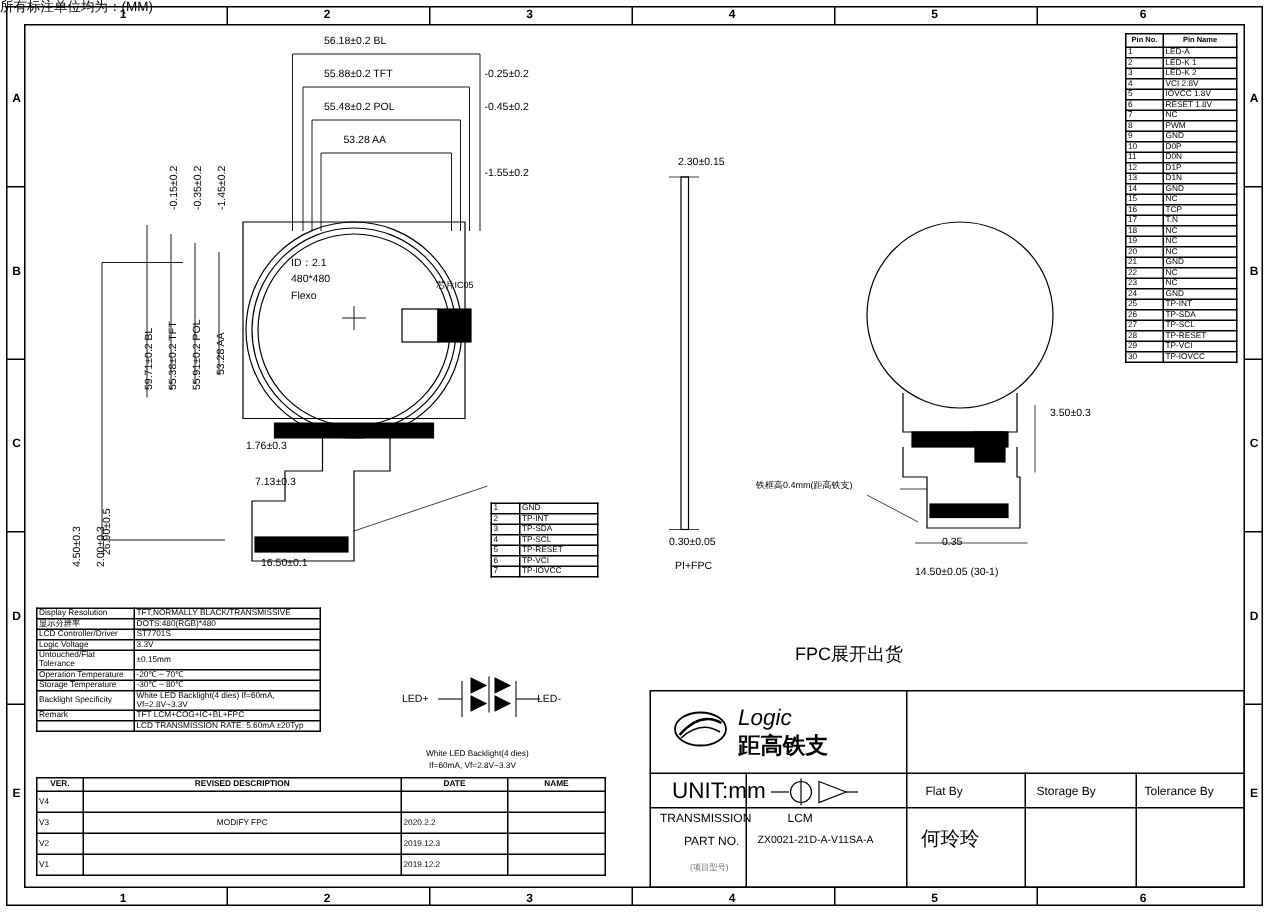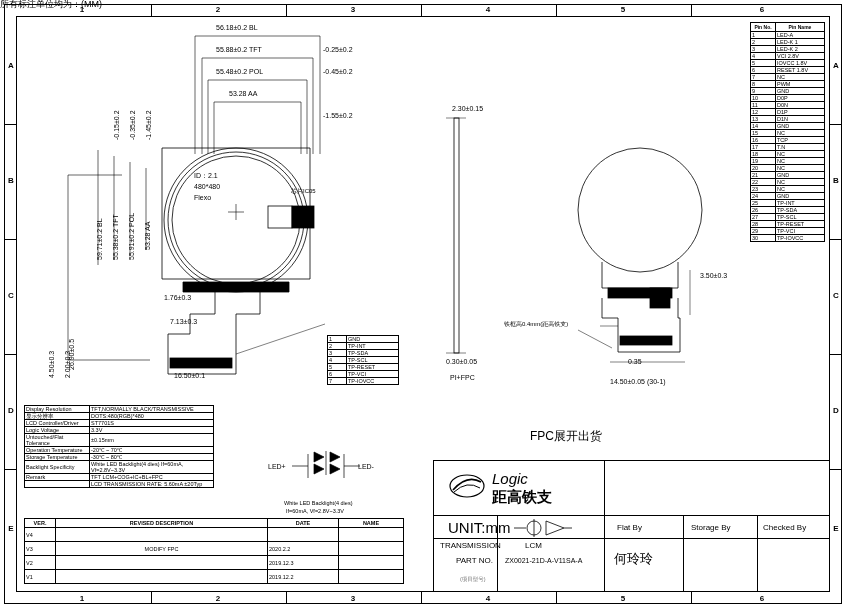--- a/index.html
+++ b/index.html
@@ -451,21 +451,21 @@
       <line x1="2" y1="10" x2="14" y2="10"></line>
       <circle cx="22" cy="10" r="7"></circle>
       <line x1="22" y1="1" x2="22" y2="19"></line>
       <polygon points="34,3 52,10 34,17"></polygon>
       <line x1="52" y1="10" x2="60" y2="10"></line>
     </g>
   </svg>
 
   <div class="txt" style="left:617px;top:524px;font-size:8px;">Flat By</div>
   <div class="txt" style="left:691px;top:524px;font-size:8px;">Storage By</div>
-  <div class="txt" style="left:763px;top:524px;font-size:8px;">Checked By</div>
+  <div class="txt" style="left:763px;top:524px;font-size:8px;">Tolerance By</div>
 
   <div class="txt" style="left:440px;top:542px;font-size:8px;">TRANSMISSION</div>
   <div class="txt" style="left:525px;top:542px;font-size:8px;">LCM</div>
   <div class="txt" style="left:456px;top:557px;font-size:8px;">PART NO.</div>
   <div class="txt" style="left:505px;top:557px;font-size:7px;">ZX0021-21D-A-V11SA-A</div>
   <div class="txt5" style="position:absolute;left:460px;top:576px;color:#777;">(项目型号)</div>
 
   <div class="abs" style="left:614px;top:550px;font-size:13px;">何玲玲</div>
 
   <table class="tbl abs" style="left:24px;top:518px;width:380px;">

